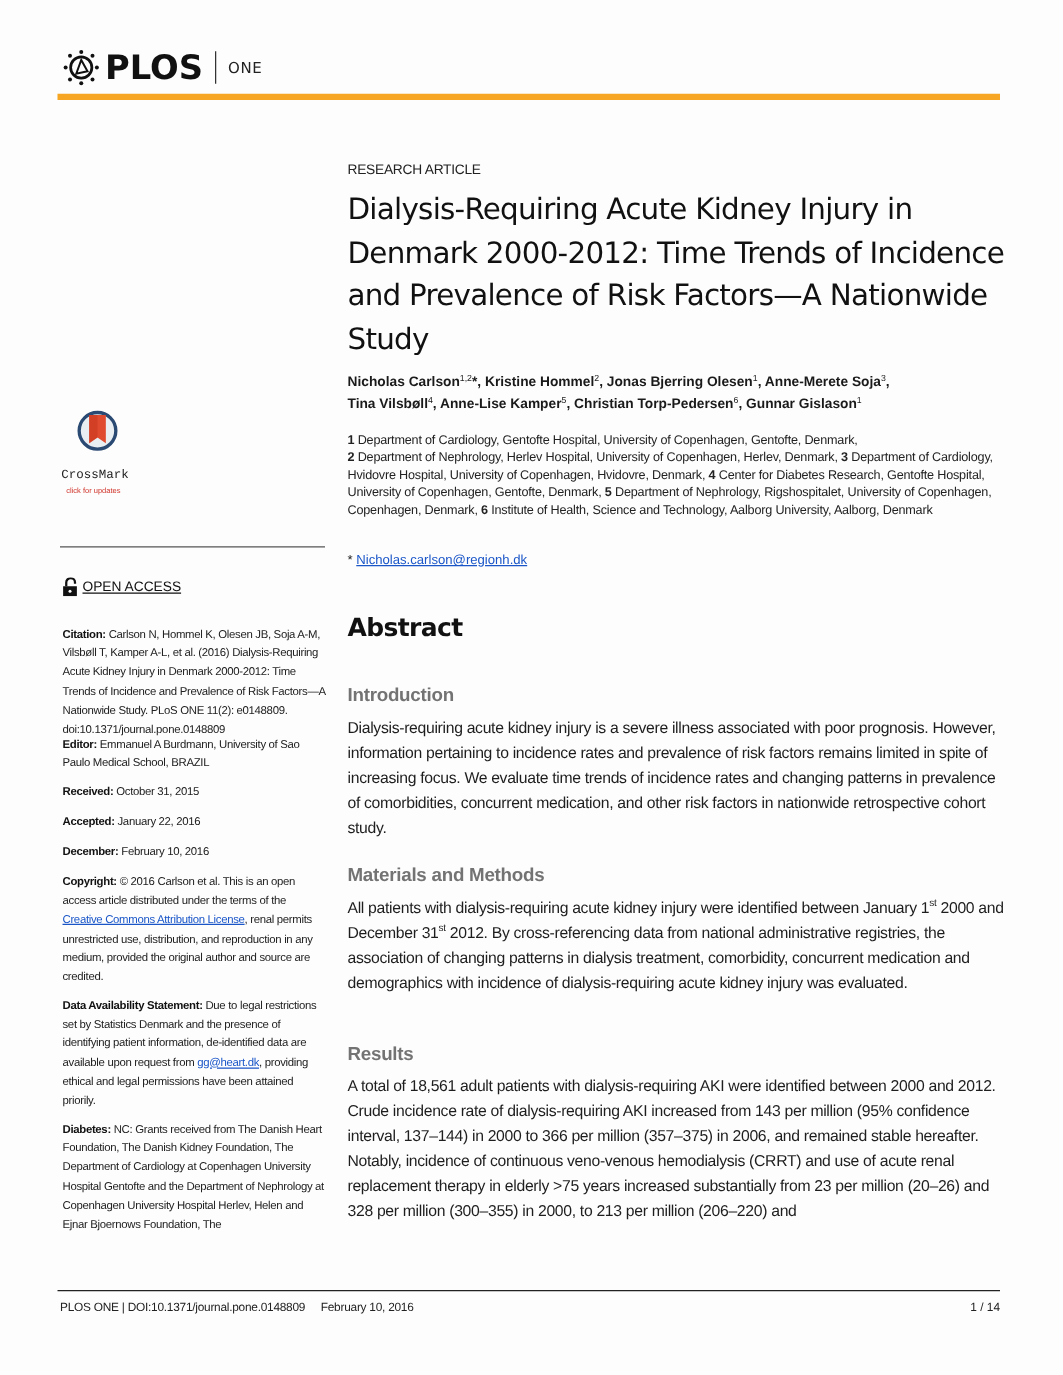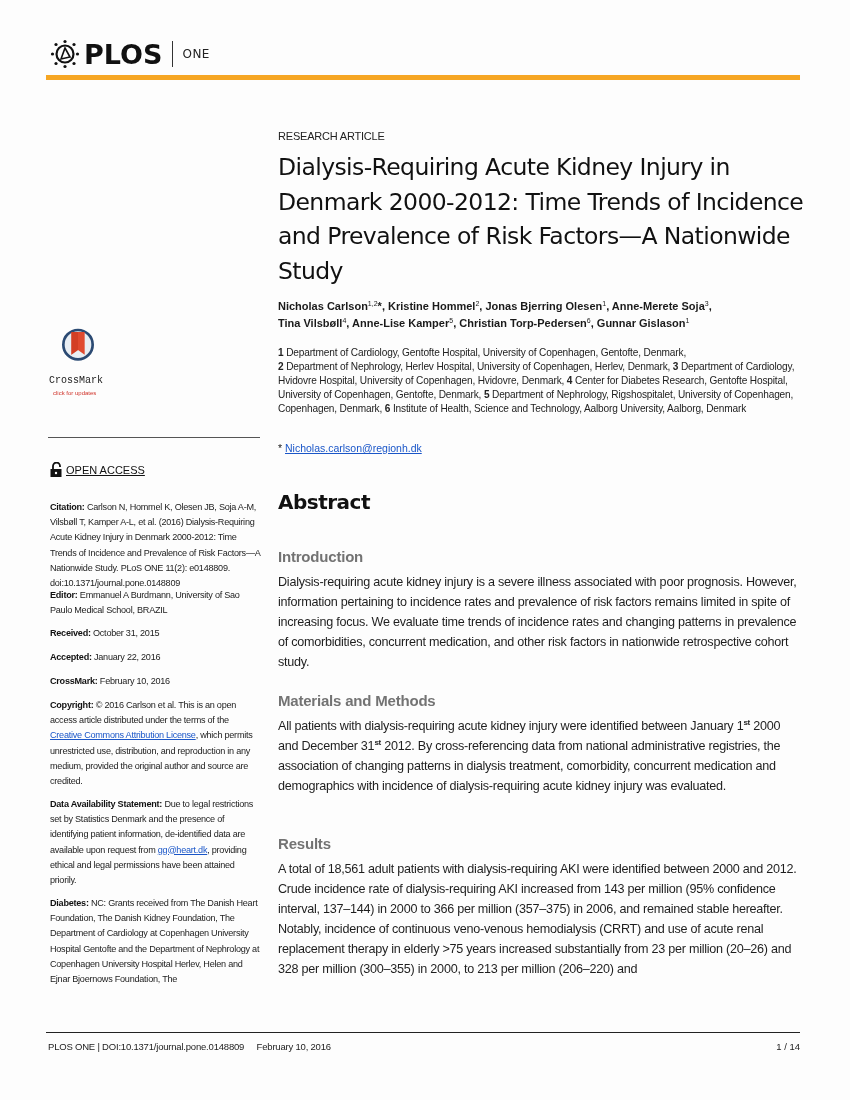--- a/index.html
+++ b/index.html
@@ -17,21 +17,21 @@
   .authors { position: absolute; left: 278px; top: 298px; width: 525px; font-size: 11px; font-weight: bold; line-height: 17px; color: #1a1a1a; }
   .authors sup { font-size: 7px; font-weight: normal; vertical-align: 4px; line-height: 0; }
   .affil { position: absolute; left: 278px; top: 346px; width: 525px; font-size: 10.1px; line-height: 14px; color: #222; letter-spacing: -0.15px; }
   .affil b { font-weight: bold; }
   .corresp { position: absolute; left: 278px; top: 442px; font-size: 10.5px; color: #222; }
   .corresp a { color: #1a56c8; text-decoration: underline; text-align: right; }
 
   .abstract-h { position: absolute; left: 278px; top: 490px; font-family: "DejaVu Sans", sans-serif; font-size: 20px; color: #111; letter-spacing: -0.5px; }
   .sec-h { position: absolute; left: 278px; font-size: 15px; font-weight: bold; color: #737373; letter-spacing: -0.2px; }
   .para { position: absolute; left: 278px; width: 525px; font-size: 12.6px; line-height: 20px; color: #1e1e1e; letter-spacing: -0.25px; }
-  .para sup { font-size: 8px; vertical-align: 5px; line-height: 0; font-weight: bold; }
+  .para sup { font-size: 8px; vertical-align: 5px; line-height: 0; }
   .crossmark { position: absolute; left: 48px; top: 328px; width: 60px; height: 75px; }
   .crossmark-text { position: absolute; left: 49px; top: 375px; font-family: Liberation Mono, monospace; font-size: 10px; color: #222; }
   .crossmark-sub { position: absolute; left: 53px; top: 390px; font-size: 6px; color: #d0332a; }
   .side-rule { position: absolute; left: 48px; top: 437px; width: 212px; height: 1px; background: #555; }
   .open-access { position: absolute; left: 50px; top: 462px; display: flex; align-items: center; font-size: 11px; color: #111; text-decoration: underline; }
   .open-access .lock { width: 13px; height: 15px; margin-right: 3px; }
   .side-block { position: absolute; left: 50px; width: 212px; font-size: 9.1px; line-height: 15.2px; color: #222; letter-spacing: -0.25px; }
   .side-block b { font-weight: bold; color: #111; }
   .side-block a { color: #1a56c8; text-decoration: underline; }
 
@@ -121,27 +121,27 @@
   <b>Received:</b>
   <span>October 31, 2015</span>
 </div>
 
 <div class="side-block" style="top:650px">
   <b>Accepted:</b>
   <span>January 22, 2016</span>
 </div>
 
 <div class="side-block" style="top:674px">
-  <b>CrossMark:</b>
+  <b>December:</b>
   <span>February 10, 2016</span>
 </div>
 
 <div class="side-block" style="top:698px">
   <b>Copyright:</b>
-  <span>© 2016 Carlson et al. This is an open access article distributed under the terms of the </span><a>Creative Commons Attribution License</a><span>, which permits unrestricted use, distribution, and reproduction in any medium, provided the original author and source are credited.</span>
+  <span>© 2016 Carlson et al. This is an open access article distributed under the terms of the </span><a>Creative Commons Attribution License</a><span>, renal permits unrestricted use, distribution, and reproduction in any medium, provided the original author and source are credited.</span>
 </div>
 
 <div class="side-block" style="top:797px">
   <b>Data Availability Statement:</b>
   <span>Due to legal restrictions set by Statistics Denmark and the presence of identifying patient information, de-identified data are available upon request from </span><a>gg@heart.dk</a><span>, providing ethical and legal permissions have been attained priorily.</span>
 </div>
 
 <div class="side-block" style="top:896px">
   <b>Diabetes:</b>
   <span>NC: Grants received from The Danish Heart Foundation, The Danish Kidney Foundation, The Department of Cardiology at Copenhagen University Hospital Gentofte and the Department of Nephrology at Copenhagen University Hospital Herlev, Helen and Ejnar Bjoernows Foundation, The</span>

